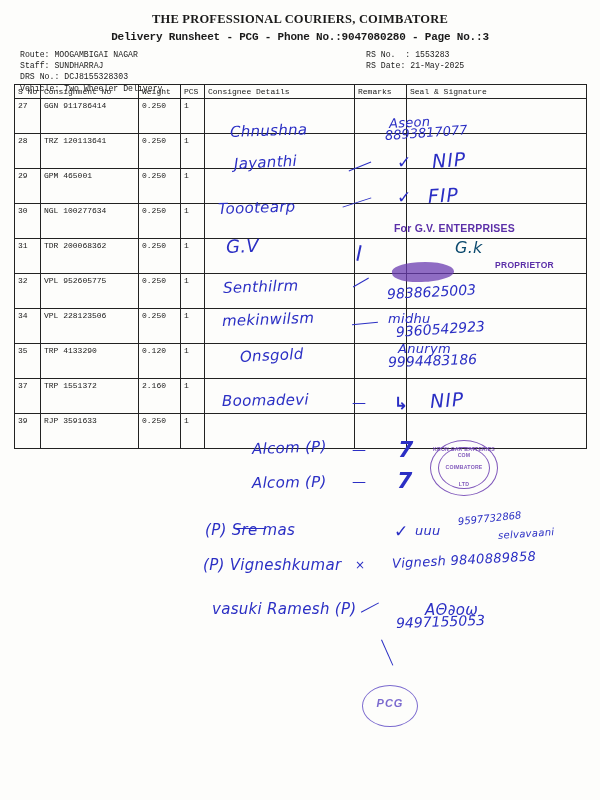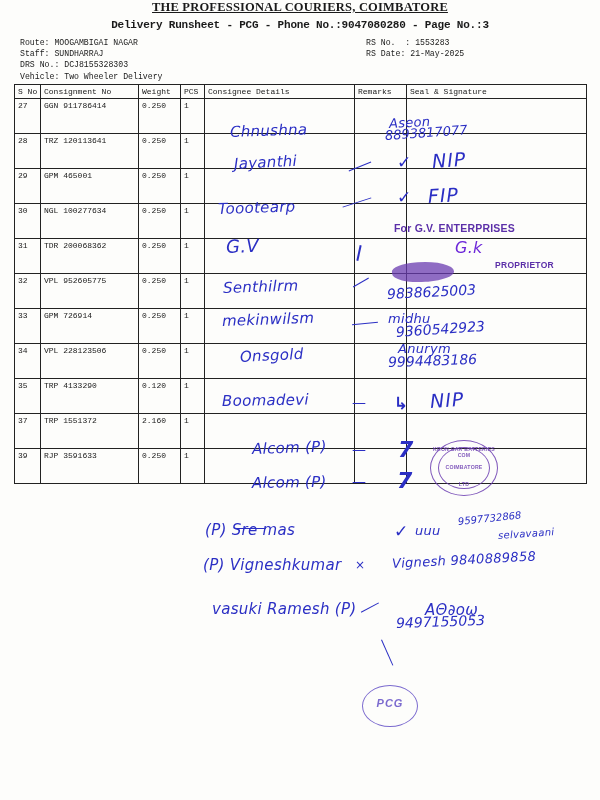--- a/index.html
+++ b/index.html
@@ -21,22 +21,21 @@
     width: 600px;
     height: 800px;
     background: #fdfdfb;
   }
   .doc-title {
     text-align: center;
     font-family: "Liberation Serif", serif;
     font-weight: bold;
     font-size: 12.5px;
     letter-spacing: 0.2px;
-    padding-top: 0;
-    text-decoration: underline;
+    padding-top: 12px;
   }
   .doc-subtitle {
     text-align: center;
     font-family: "Liberation Mono", monospace;
     font-weight: bold;
     font-size: 11px;
     padding-top: 4px;
     letter-spacing: -0.2px;
   }
   .meta {
@@ -104,21 +103,21 @@
     width: 600px; height: 800px;
     pointer-events: none;
   }
   .hw {
     position: absolute;
     font-family: "DejaVu Sans", sans-serif;
     color: #2b2fc4;
     white-space: nowrap;
     transform-origin: left center;
   }
-  .hw.ink3 { color: #6d28d9; }
+  .hw.ink3 { color: #0c4a6e; }
   .hw-sig {
     font-style: italic;
     font-size: 15px;
     letter-spacing: 0.3px;
   }
   .hw-num {
     font-style: italic;
     font-size: 13px;
   }
   .hw-tick {
@@ -291,29 +290,20 @@
       <tr>
         <td>32</td>
         <td>VPL 952605775</td>
         <td class="td-weight">0.250</td>
         <td class="td-pcs">1</td>
         <td></td>
         <td></td>
         <td></td>
       </tr>
       <tr>
-        <td>33</td>
-        <td>GPM 726914</td>
-        <td class="td-weight">0.250</td>
-        <td class="td-pcs">1</td>
-        <td></td>
-        <td></td>
-        <td></td>
-      </tr>
-      <tr>
         <td>34</td>
         <td>VPL 228123506</td>
         <td class="td-weight">0.250</td>
         <td class="td-pcs">1</td>
         <td></td>
         <td></td>
         <td></td>
       </tr>
       <tr>
         <td>35</td>

